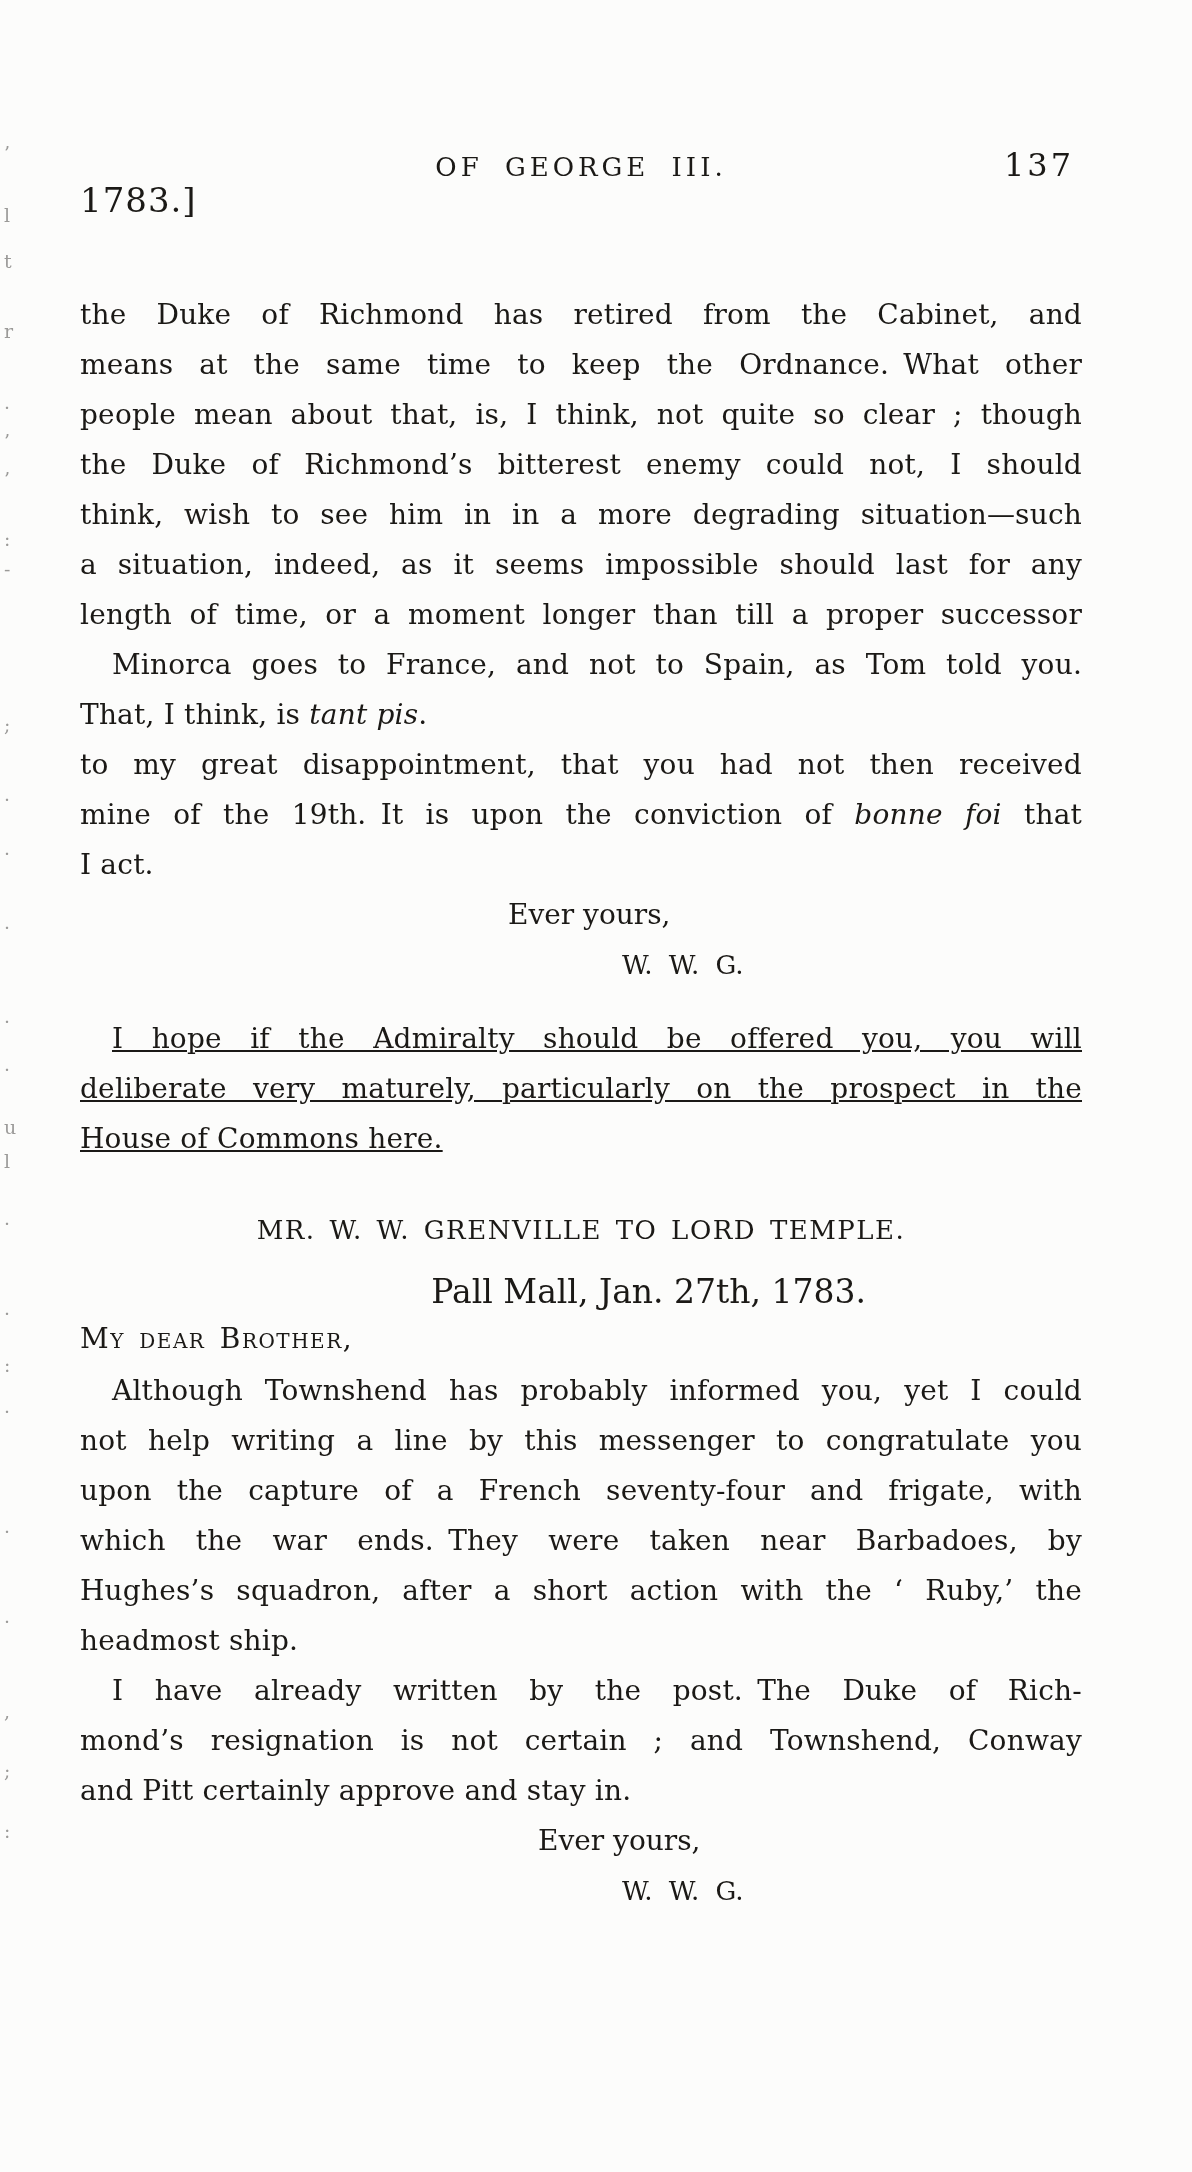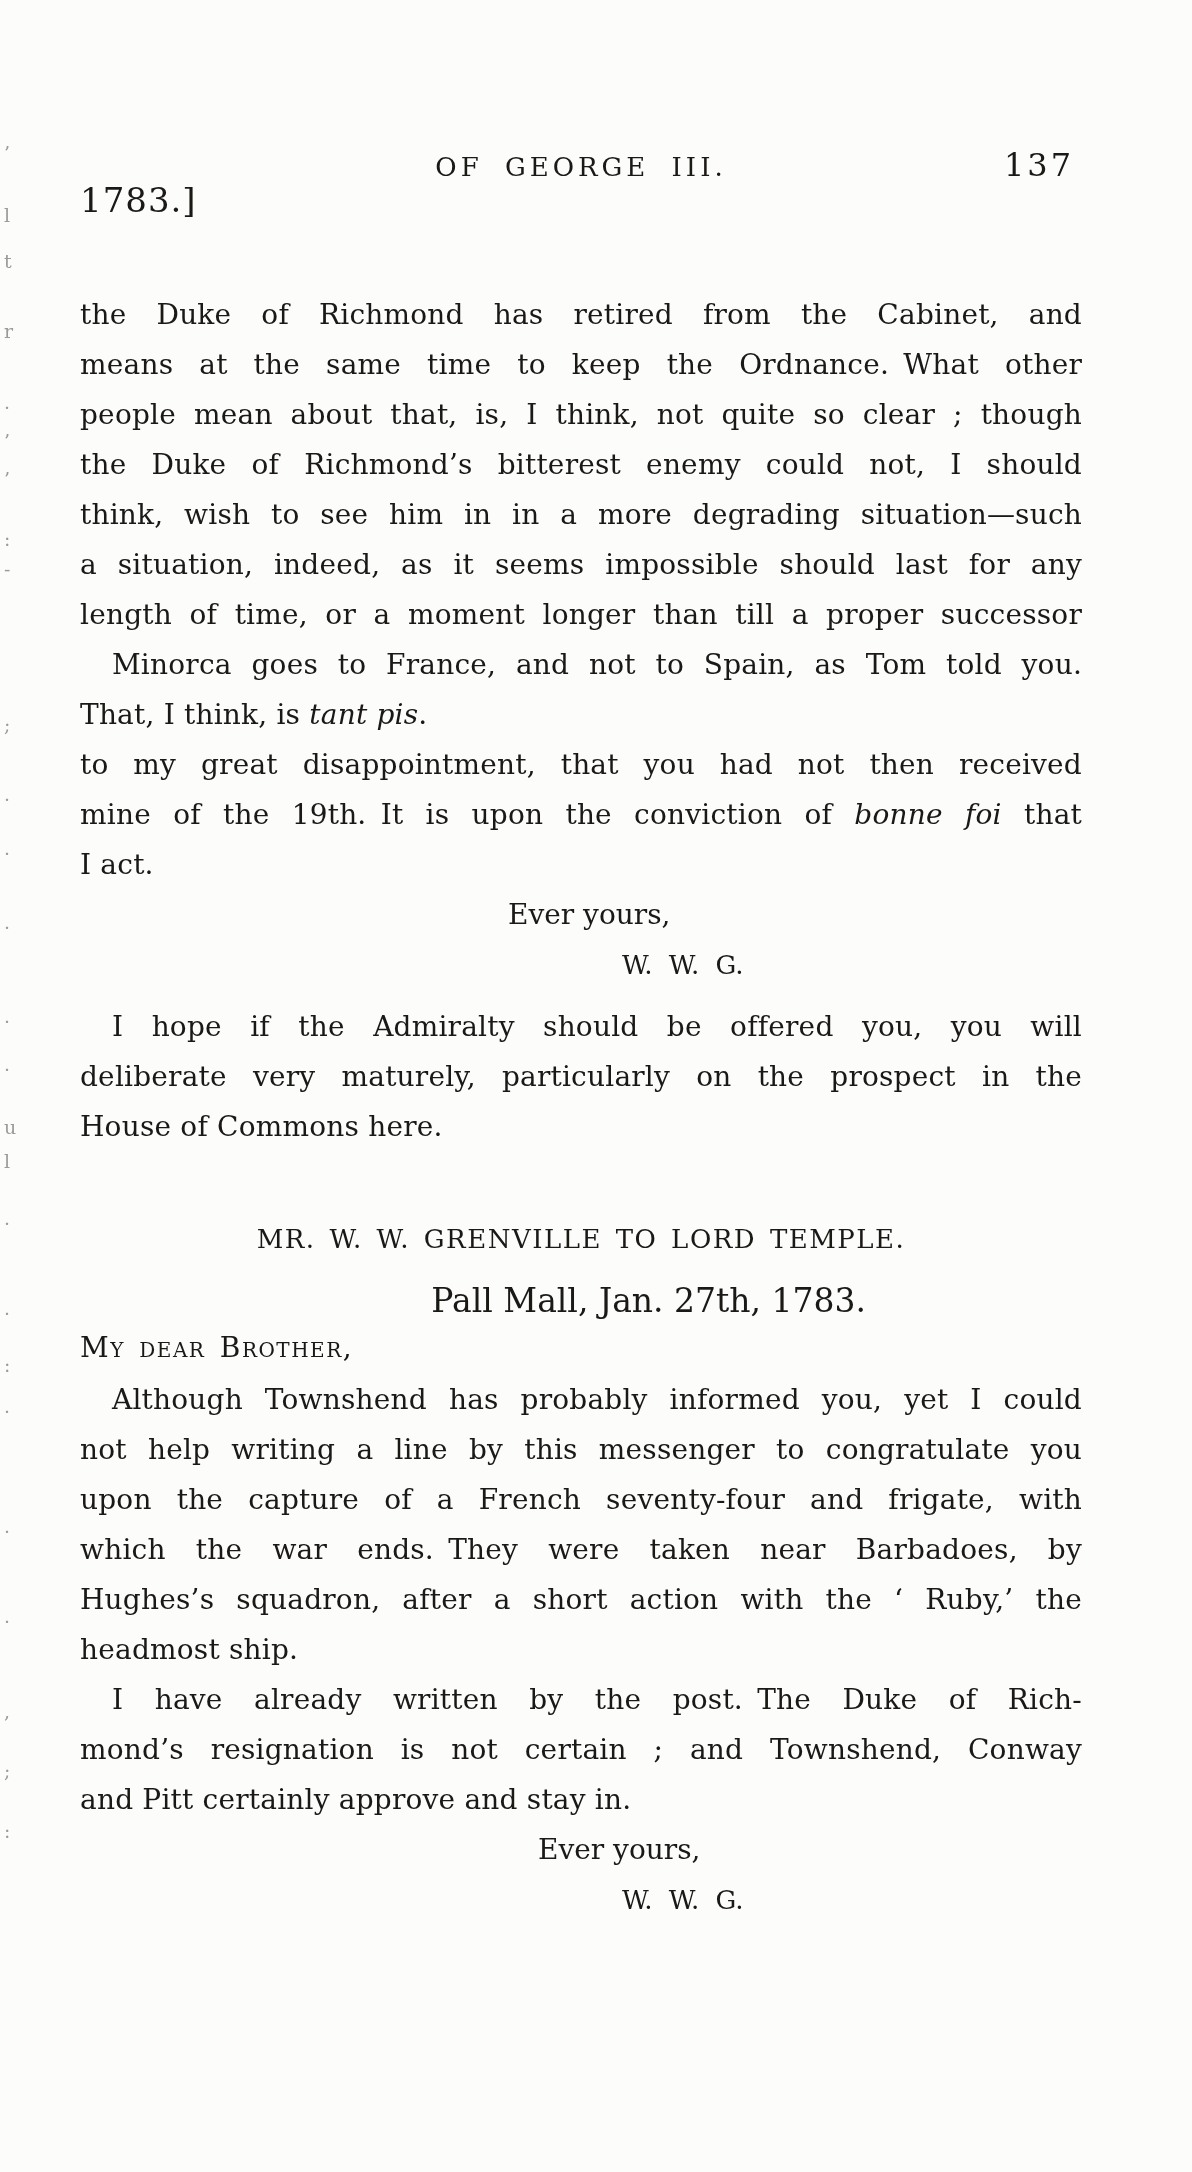--- a/index.html
+++ b/index.html
@@ -29,23 +29,23 @@
     text-align:justify;text-align-last:justify;
   }
   .line.last{text-align-last:left;}
   .line.indent{text-indent:32px;}
   .it{font-style:italic;}
 
   .block-signature .sig-l1{font-size:28px;line-height:50px;padding-left:428px;}
   .block-signature .sig-l2{font-size:26px;line-height:50px;padding-left:542px;word-spacing:8px;}
   #content > .block-signature:last-child .sig-l1{padding-left:458px;}
 
-  .block-signature + .block-paragraph{margin-top:12px;}
+  .block-signature + .block-paragraph{margin-top:24px;text-decoration:underline;}
 
-  .block-letter-heading{margin-top:65px;text-align:center;font-size:26px;
+  .block-letter-heading{margin-top:44px;text-align:center;font-size:26px;
     letter-spacing:1.5px;word-spacing:4px;line-height:44px;}
   .block-dateline{margin-top:20px;text-align:right;padding-right:216px;
     font-size:33px;line-height:40px;}
   .block-salutation{font-size:28px;line-height:54px;font-variant:small-caps;
     letter-spacing:1.5px;word-spacing:4px;}
 
   
   .margin-marks span{
     position:absolute;left:4px;font-size:19px;color:#3c3a38;opacity:.5;
     font-family:"DejaVu Serif",serif;

